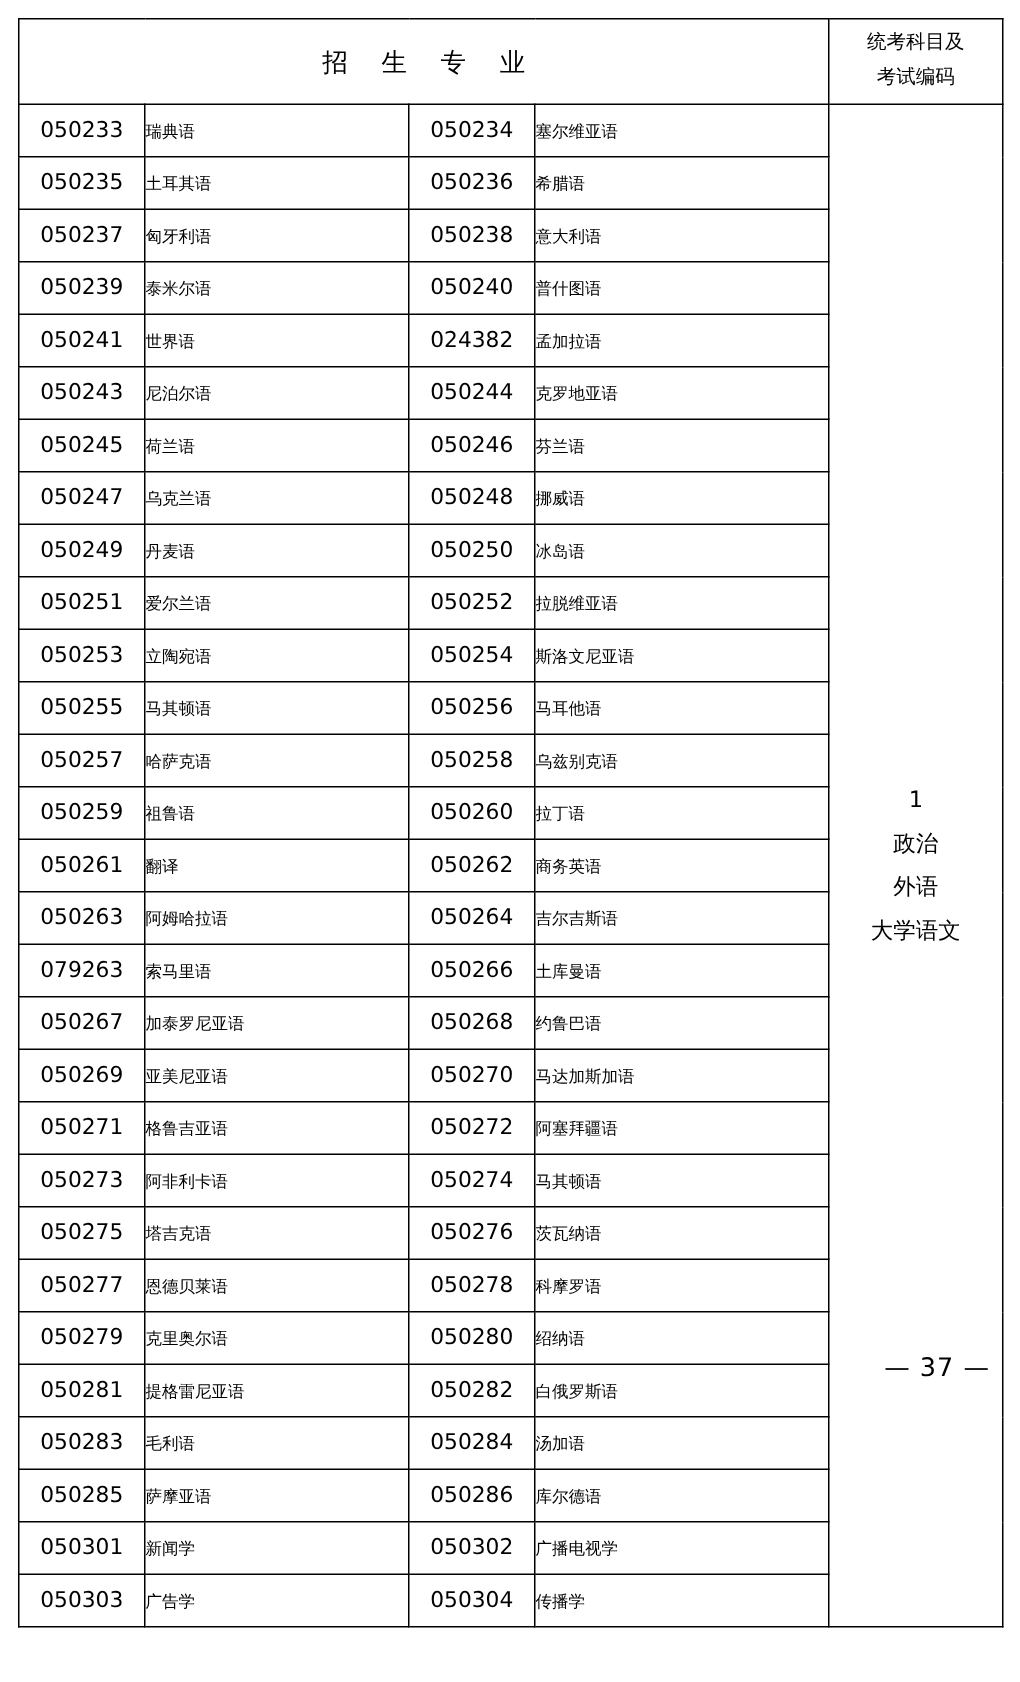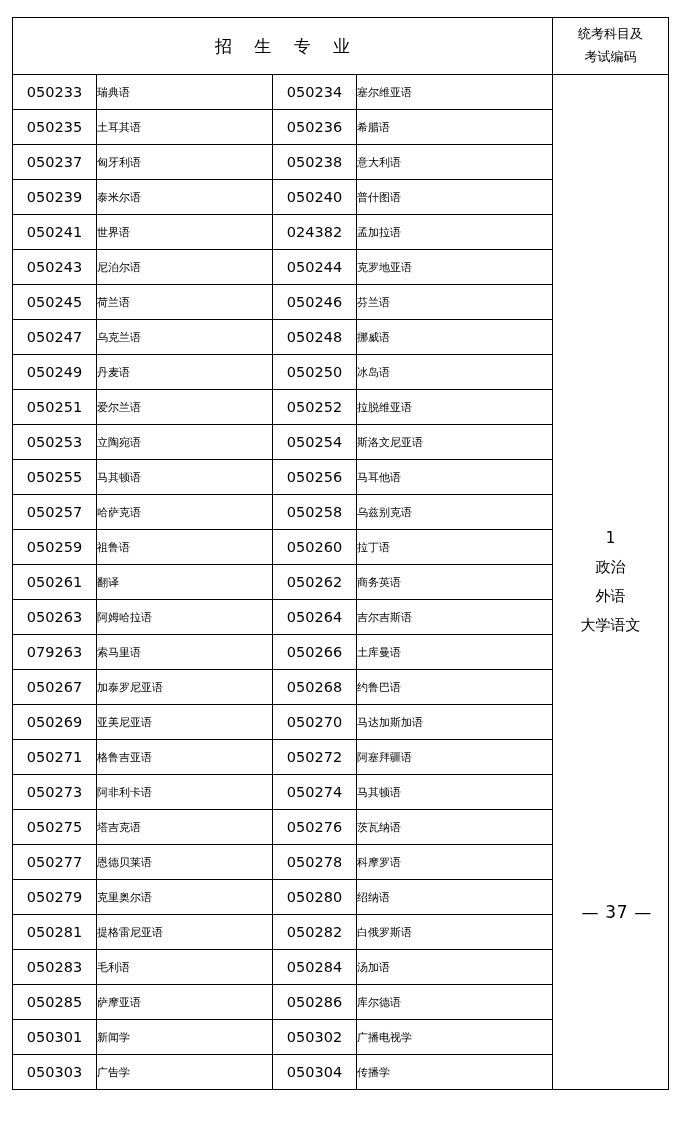--- a/index.html
+++ b/index.html
@@ -12,21 +12,21 @@
     height: 1121px;
     font-family: "DejaVu Sans", "Liberation Sans", sans-serif;
     color: #000000;
     position: relative;
   }
   .page {
     position: relative;
     width: 680px;
     height: 936px;
     box-sizing: border-box;
-    padding: 17px 12px 0 12px;
+    padding: 12px 12px 0 12px;
   }
   table.major-table {
     border-collapse: collapse;
     width: 656px;
     table-layout: fixed;
     border: 1.5px solid #000;
   }
   table.major-table td,
   table.major-table th {
     border: 1px solid #000;
@@ -70,21 +70,21 @@
     text-align: center;
     font-size: 15px;
     line-height: 1.95;
     vertical-align: middle;
   }
   .row-inner {
     display: block;
   }
   .footer {
     position: absolute;
-    right: 28px;
+    right: 20px;
     bottom: 14px;
     font-size: 17px;
     letter-spacing: 0.04em;
   }
 </style>
 </head>
 <body>
 
 <div class="page">
 

